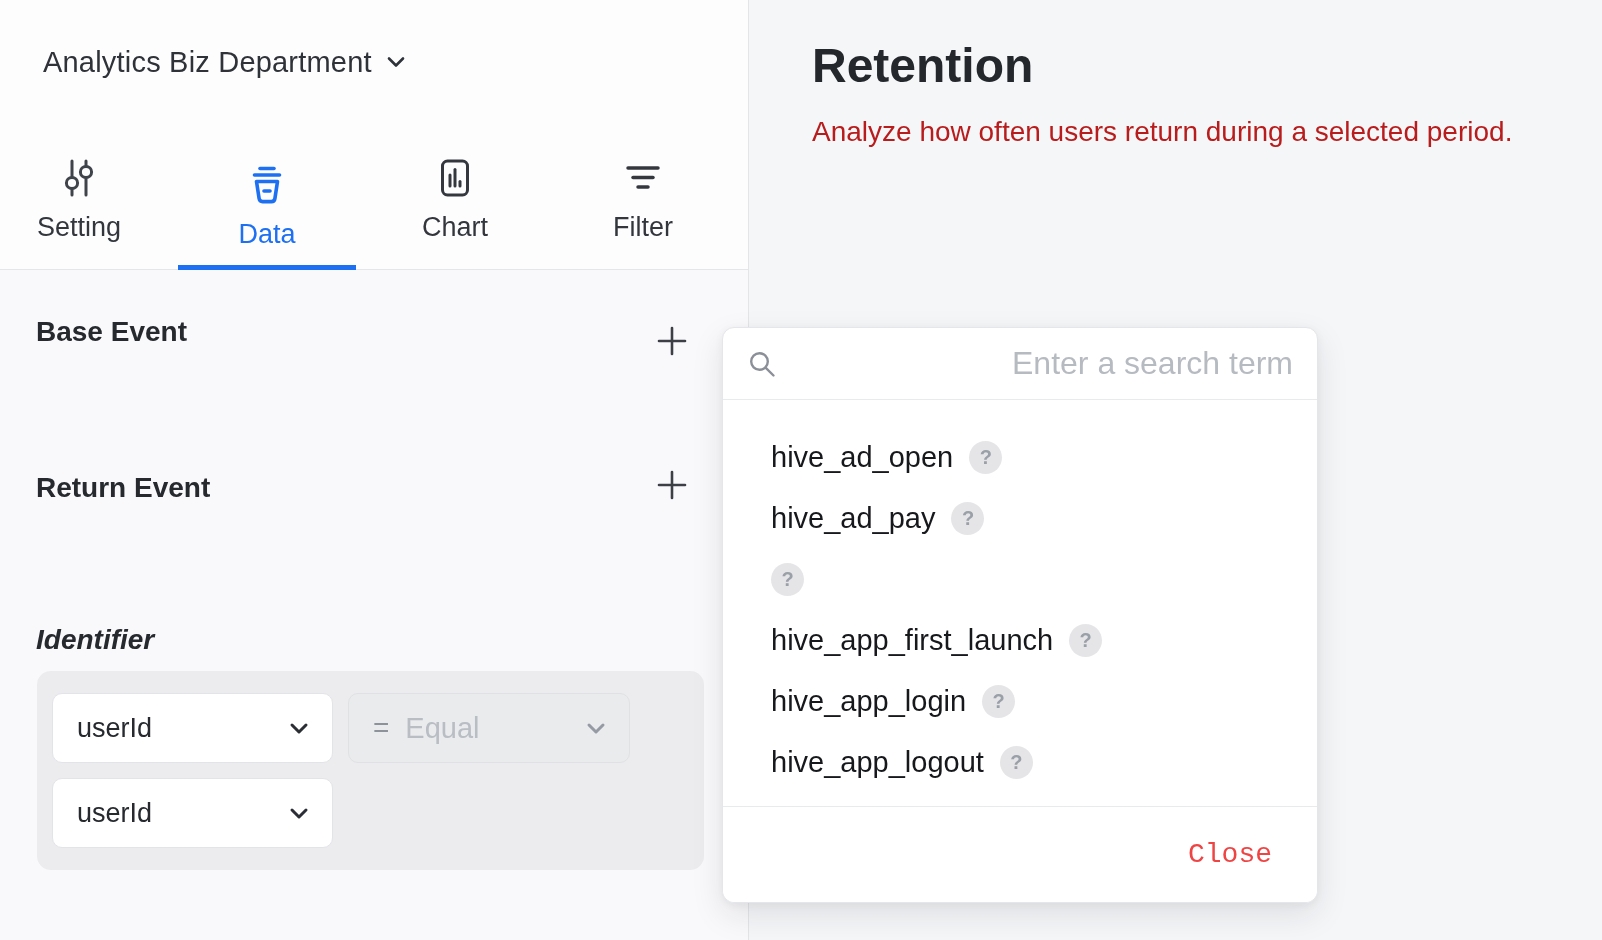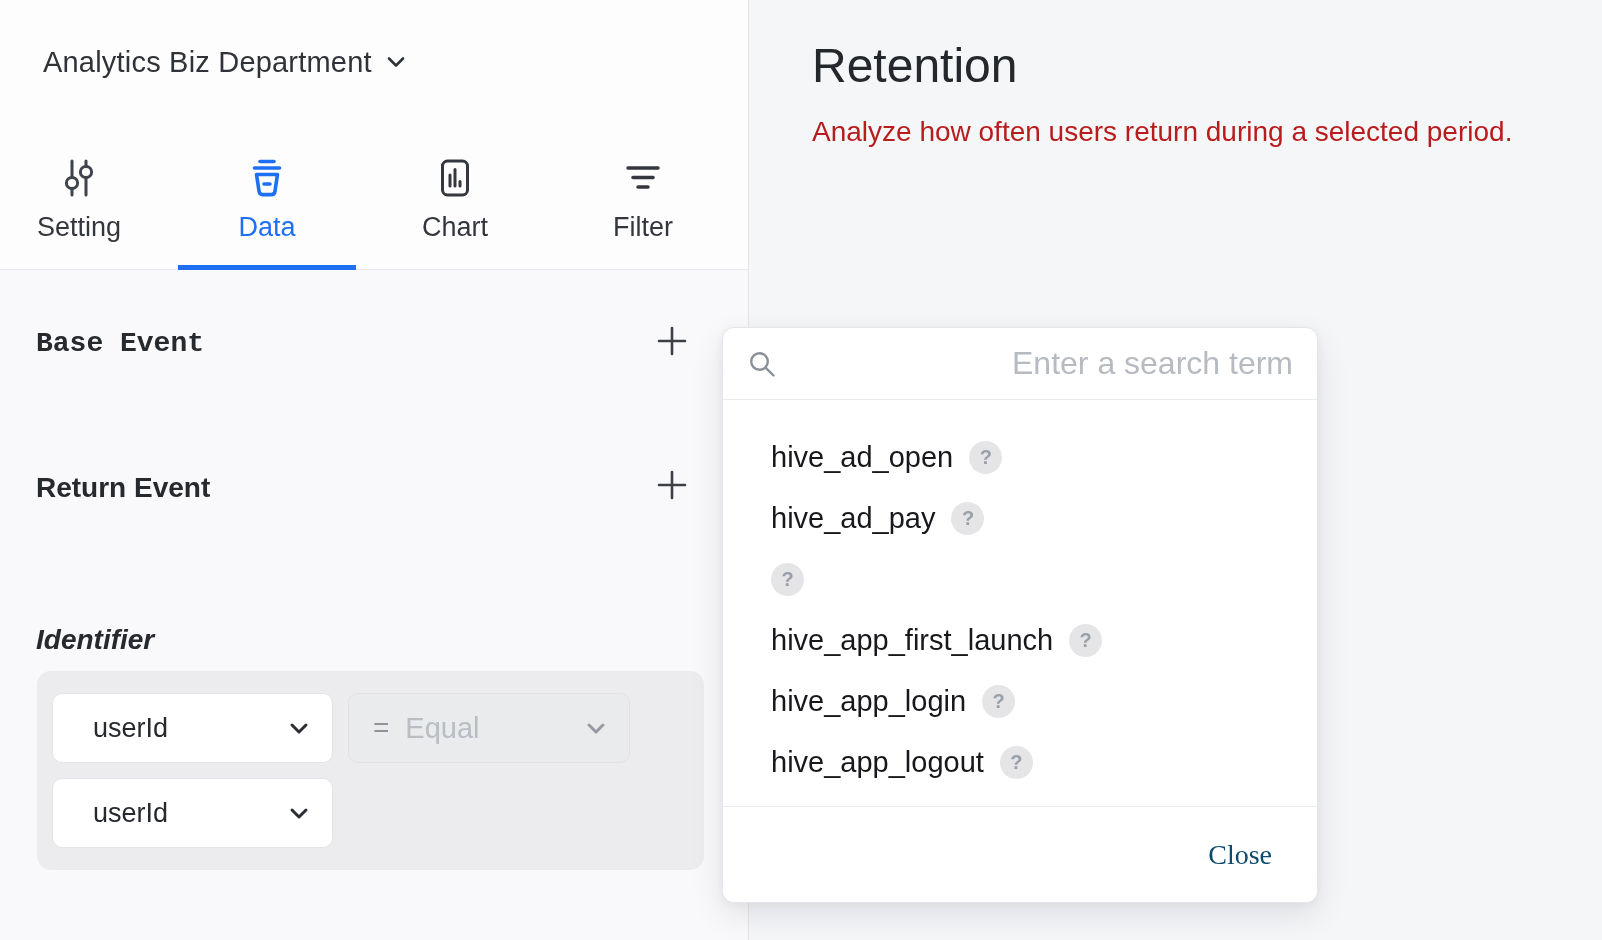--- a/index.html
+++ b/index.html
@@ -27,32 +27,32 @@
 
   .section-label { position:absolute; left:36px; font-size:28px; font-weight:700; color:#26292e; }
   .plus-btn { position:absolute; left:655px; width:34px; height:34px; display:flex;
     align-items:center; justify-content:center; cursor:pointer; background:transparent; border:none; }
 
   .identifier-box { position:absolute; left:37px; top:671px; width:667px; height:199px;
     background:#ececef; border-radius:14px; }
   .id-select { position:absolute; height:70px; border-radius:10px; display:flex;
     align-items:center; cursor:pointer; }
   .id-select.white { background:#ffffff; border:1px solid #e3e4e8; width:281px; left:15px; }
-  .id-select.white .sel-value { margin-left:40px; font-size:27px; color:#26292e; flex:1; }
+  .id-select.white .sel-value { margin-left:24px; font-size:27px; color:#26292e; flex:1; }
   .id-select .sel-chevron { margin-right:20px; }
   .id-select.row1 { top:22px; }
   .id-select.row2 { top:107px; }
   .id-select.op { left:311px; top:22px; width:282px; background:#eaebed;
     border:1px solid #dfe1e5; cursor:default; }
   .id-select.op .op-eq { margin-left:24px; font-size:28px; color:#8d929b; }
   .id-select.op .sel-value { margin-left:16px; font-size:29px; color:#b9bdc4; flex:1; }
 
   
   .right-panel { position:absolute; left:750px; top:0; width:852px; height:940px; background:#f5f6f8; }
-  .page-title { position:absolute; left:812px; top:38px; font-size:48px; font-weight:400; color:#24272c; }
+  .page-title { position:absolute; left:812px; top:38px; font-size:48px; font-weight:700; color:#24272c; }
   .page-subtitle { position:absolute; left:812px; top:116px; font-size:28px; color:#b91c1c; }
 
   
   .popup { position:absolute; left:722px; top:327px; width:596px; height:576px;
     background:#ffffff; border:1px solid #e5e6ea; border-radius:12px;
     box-shadow:0 12px 32px rgba(25,30,40,.10), 0 2px 8px rgba(25,30,40,.05); z-index:5; }
   .search-row { position:absolute; left:0; top:0; width:100%; height:72px;
     display:flex; align-items:center; padding:0 24px; gap:18px;
     border-bottom:1px solid #e9eaec; }
   .search-input { flex:1; border:none; outline:none; background:transparent;
@@ -63,22 +63,22 @@
   .event-item { height:61px; display:flex; align-items:center; padding-left:48px;
     gap:16px; cursor:pointer; }
   .event-name { font-size:29px; color:#17181b; }
   .help-badge { width:33px; height:33px; border-radius:50%; background:#e5e5e8;
     display:flex; align-items:center; justify-content:center;
     font-size:20px; font-weight:700; color:#9aa0a8; cursor:pointer; }
   .popup-footer { position:absolute; left:0; bottom:0; width:100%; height:96px;
     border-top:1px solid #e9eaec; display:flex; align-items:center;
     justify-content:flex-end; padding-right:45px;
     border-radius:0 0 12px 12px; background:#fff; }
-  .close-btn { font-size:28px; color:#0c4a6e; cursor:pointer; background:none; border:none;
-    font-family:Liberation Serif, serif; }
+  .close-btn { font-size:28px; color:#ef4444; cursor:pointer; background:none; border:none;
+    font-family:Liberation Mono, monospace; }
 </style>
 </head>
 <body>
 
 <div class="stage">
 
   <div class="left-panel">
     <div class="left-panel-top"></div>
 
     <div class="workspace-select">
@@ -95,21 +95,21 @@
         <svg width="46" height="46" viewBox="0 0 46 46" fill="none">
           <line x1="16" y1="6" x2="16" y2="40" stroke="#3f434a" stroke-width="3" stroke-linecap="round"></line>
           <line x1="30" y1="6" x2="30" y2="40" stroke="#3f434a" stroke-width="3" stroke-linecap="round"></line>
           <circle cx="16" cy="28" r="5.6" fill="#fdfdfe" stroke="#3f434a" stroke-width="3"></circle>
           <circle cx="30" cy="17" r="5.6" fill="#fdfdfe" stroke="#3f434a" stroke-width="3"></circle>
         </svg>
       </span>
       <span class="tab-label">Setting</span>
     </div>
 
-    <div class="tab active" style="left:178px;">
+    <div class="tab active" style="left:178px;justify-content:center;">
       <span class="tab-icon-wrap">
         <svg width="46" height="46" viewBox="0 0 46 46" fill="none">
           <line x1="16" y1="6.5" x2="30" y2="6.5" stroke="#1e70f2" stroke-width="3.6" stroke-linecap="round"></line>
           <line x1="10.5" y1="13" x2="35.5" y2="13" stroke="#1e70f2" stroke-width="3.6" stroke-linecap="round"></line>
           <path d="M12.5 19.5 L15.1 36.6 Q15.6 39.6 18.6 39.6 L27.4 39.6 Q30.4 39.6 30.9 36.6 L33.5 19.5 Z" stroke="#1e70f2" stroke-width="3.6" stroke-linejoin="round"></path>
           <line x1="20" y1="29" x2="26" y2="29" stroke="#1e70f2" stroke-width="3.6" stroke-linecap="round"></line>
         </svg>
       </span>
       <span class="tab-label">Data</span>
     </div>
@@ -132,21 +132,21 @@
           <line x1="18" y1="20" x2="18" y2="31" stroke="#34383e" stroke-width="3" stroke-linecap="round"></line>
           <line x1="23" y1="14.5" x2="23" y2="31" stroke="#34383e" stroke-width="3" stroke-linecap="round"></line>
           <line x1="28" y1="26.5" x2="28" y2="31" stroke="#34383e" stroke-width="3" stroke-linecap="round"></line>
         </svg>
       </span>
       <span class="tab-label">Chart</span>
     </div>
 
     <div class="tab-underline"></div>
 
-    <div class="section-label" style="top:328px;font-family:Liberation Mono, monospace;">Base Event</div>
+    <div class="section-label" style="top:316px;">Base Event</div>
     <button class="plus-btn" style="top:324px;">
       <span style="display:flex;">
         <svg width="32" height="32" viewBox="0 0 32 32" fill="none">
           <line x1="16" y1="3" x2="16" y2="29" stroke="#3c4046" stroke-width="2.6" stroke-linecap="round"></line>
           <line x1="3" y1="16" x2="29" y2="16" stroke="#3c4046" stroke-width="2.6" stroke-linecap="round"></line>
         </svg>
       </span>
     </button>
 
     <div class="section-label" style="top:472px;">Return Event</div>

